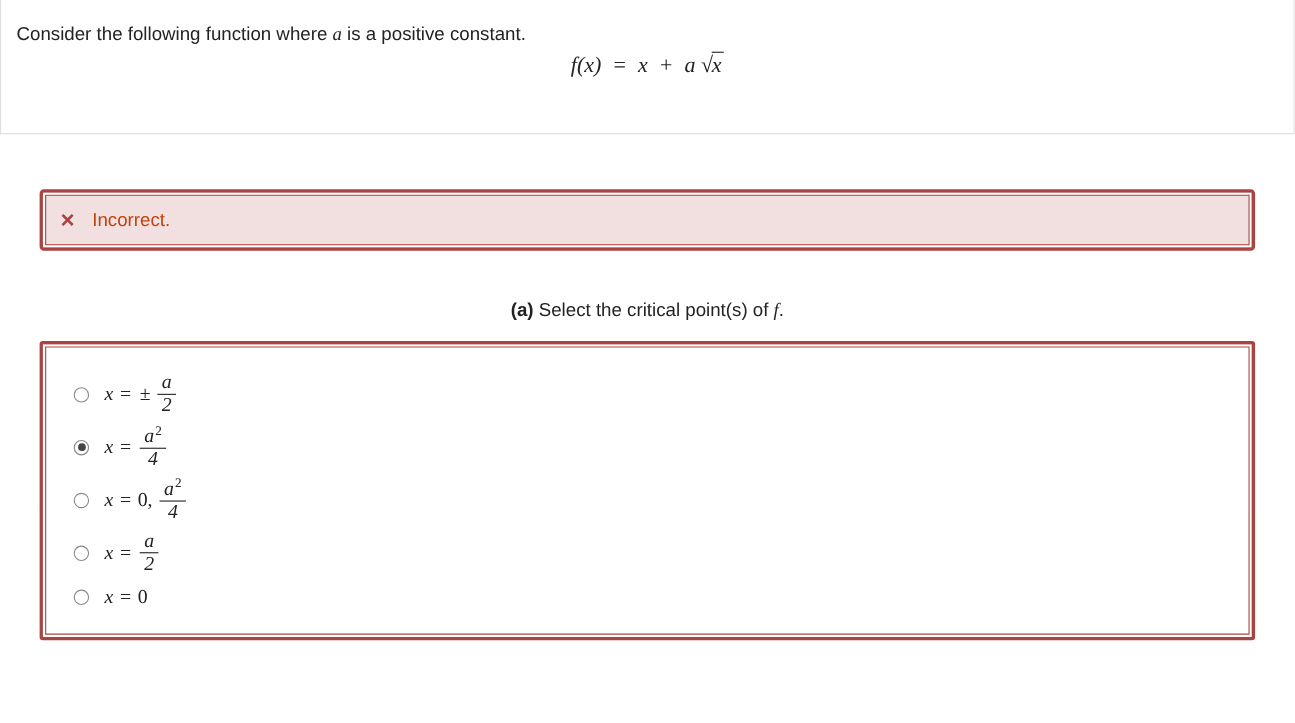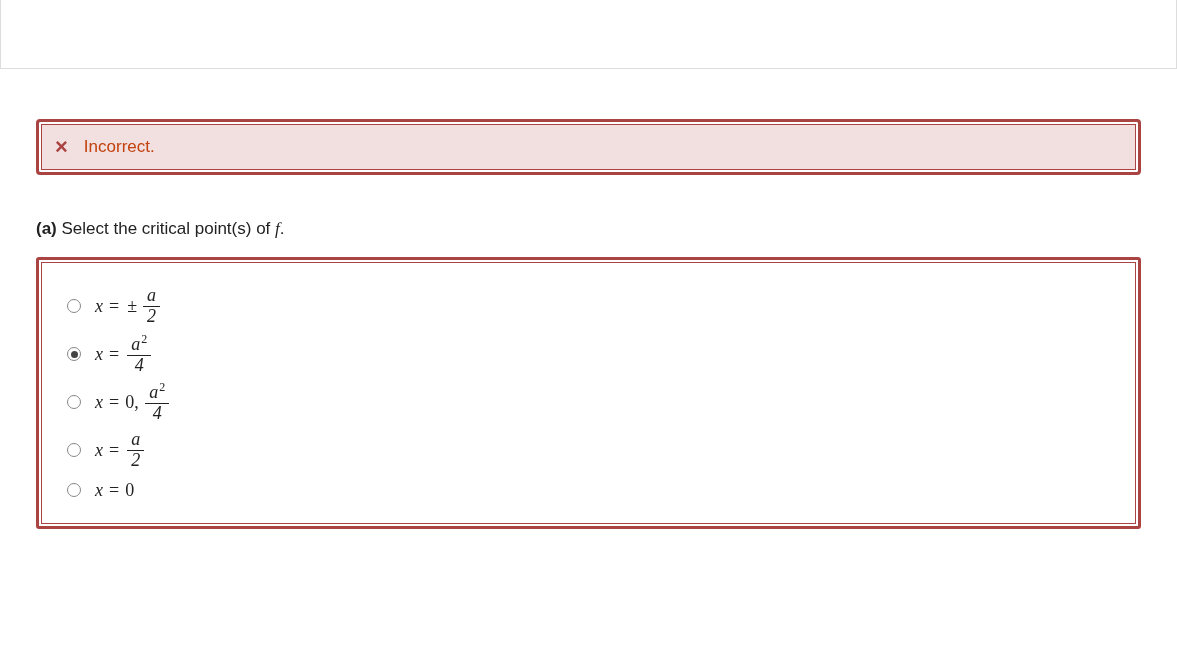--- a/index.html
+++ b/index.html
@@ -47,20 +47,21 @@
     color: #a94442;
     font-weight: bold;
     font-size: 22px;
     margin-right: 16px;
     line-height: 1;
   }
   .feedback-text { color: #c2410c; font-size: 17px; }
   .part-label {
     margin: 44px 36px 0 36px;
     font-size: 17px;
+    text-align: center;
   }
   .part-label .italic { font-style: italic; font-family: Georgia, 'Times New Roman', serif; }
   .part-label b { font-weight: bold; }
   .options-box {
     margin: 18px 36px 0 36px;
     border: 3px solid #a94442;
     box-shadow: inset 0 0 0 2px #fff, inset 0 0 0 3px #a94442;
     border-radius: 3px;
     padding: 20px 28px 18px 28px;
     background:#fff;
@@ -106,20 +107,31 @@
   }
   .frac .num { border-bottom: 1px solid #222; padding: 0 4px; min-width:14px; text-align:center;}
   .frac .den { padding: 0 4px; text-align:center;}
   .sup { font-size: 12px; vertical-align: super; font-style: normal; margin-left:1px;}
   .zero { font-style: normal; }
 </style>
 </head>
 <body>
 
 <div class="question-header">
+  <div class="prompt-text">
+    <span>Consider the following function where </span><span class="italic">a</span><span> is a positive constant.</span>
+  </div>
+  <div class="math-center">
+    <span>f(x)</span>
+    <span style="font-style:normal; margin:0 6px">=</span>
+    <span>x</span>
+    <span style="font-style:normal; margin:0 6px">+</span>
+    <span>a</span>
+    <span class="sqrt-sym"><span class="sqrt-arg">x</span></span>
+  </div>
 </div>
 
 <div class="feedback-box">
   <span class="x-icon">×</span>
   <span class="feedback-text">Incorrect.</span>
 </div>
 
 <div class="part-label">
   <b>(a)</b><span> Select the critical point(s) of </span><span class="italic">f</span><span>.</span>
 </div>

